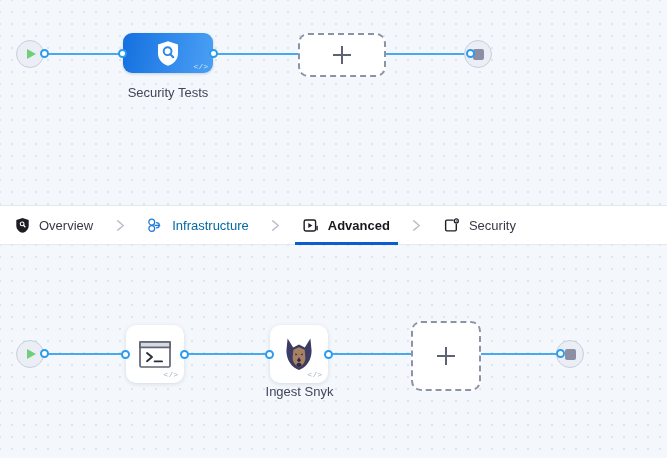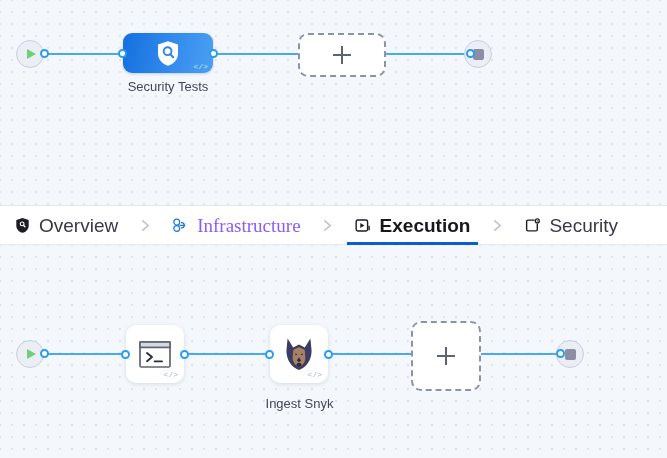--- a/index.html
+++ b/index.html
@@ -48,26 +48,26 @@
   }
   .tab {
     display: flex;
     align-items: center;
     gap: 8px;
     padding: 0 4px;
     height: 100%;
     box-sizing: border-box;
     cursor: pointer;
     position: relative;
-    font-size: 19px;
+    font-size: 13px;
     color: #383946;
     white-space: nowrap;
   }
   .tab .t-label { line-height: 1; }
-  .tab.blue .t-label { color: #8b5cf6; font-family: Liberation Serif, serif; }
+  .tab.blue .t-label { color: #0369a1; }
   .tab.active .t-label { color: #17181c; font-weight: bold; }
   .tab.active::after {
     content: "";
     position: absolute;
     left: -4px; right: -4px; bottom: -1px;
     height: 3px;
     background: #0b5cd1;
   }
   .tab .t-icon {
     display: inline-flex;
@@ -231,21 +231,21 @@
         <svg class="shield" viewBox="0 0 24 27">
           <path d="M12 1.2 L22 4.6 V13.2 C22 19.6 17.6 24 12 25.8 C6.4 24 2 19.6 2 13.2 V4.6 Z" fill="#ffffff"></path>
           <circle cx="11.6" cy="11.2" r="3.9" fill="none" stroke="#2a86e8" stroke-width="1.9"></circle>
           <line x1="14.3" y1="14.1" x2="17.2" y2="17.2" stroke="#2a86e8" stroke-width="2.1" stroke-linecap="round"></line>
         </svg>
         <span class="code-badge">&lt;/&gt;</span>
       </div>
       <div class="port" style="left:-5.5px; top:15.5px;"></div>
       <div class="port" style="left:85.5px; top:15.5px;"></div>
     </div>
-    <div class="caption" style="left:93px; top:78px; width:150px;">Security Tests</div>
+    <div class="caption" style="left:93px; top:84px; width:150px;">Security Tests</div>
 
     <div class="node" style="left:298px; top:33px;">
       <div class="add-node stage">
         <div class="plus"></div>
       </div>
     </div>
 
     <div class="port" style="left:466px; top:48.5px;"></div>
     <div class="endcap" style="left:464px; top:40px;">
       <div class="stop-sq"></div>
@@ -290,21 +290,21 @@
     </div>
 
     <div class="tab active">
       <span class="t-icon">
         <svg viewBox="0 0 17 16" width="16" height="15">
           <rect x="1.2" y="2.2" width="12.2" height="11.6" rx="1.8" fill="none" stroke="#1d1e24" stroke-width="1.5"></rect>
           <polygon points="5.6,5.4 10,8 5.6,10.6" fill="#1d1e24"></polygon>
           <line x1="15" y1="9" x2="15" y2="12.6" stroke="#1d1e24" stroke-width="1.5" stroke-linecap="round"></line>
         </svg>
       </span>
-      <span class="t-label">Execution</span>
+      <span class="t-label">Advanced</span>
     </div>
 
     <div class="tab-sep">
       <svg viewBox="0 0 12 16" width="11" height="15">
         <polyline points="3,3 9,8 3,13" fill="none" stroke="#b9c1cd" stroke-width="1.7" stroke-linecap="round" stroke-linejoin="round"></polyline>
       </svg>
     </div>
 
     <div class="tab">
       <span class="t-icon">
@@ -352,21 +352,21 @@
           <path d="M11.2 16.2 L13.4 17.4 L11.6 18.6 Z" fill="#2a2a48"></path>
           <path d="M18.8 16.2 L16.6 17.4 L18.4 18.6 Z" fill="#2a2a48"></path>
           <path d="M15 20.2 L17.1 23.4 L15 25.2 L12.9 23.4 Z" fill="#2a2a48"></path>
           <path d="M15 25.8 C16.6 25.8 17.6 27 17.6 28.4 L15 30.2 L12.4 28.4 C12.4 27 13.4 25.8 15 25.8 Z" fill="#2a2a48"></path>
         </svg>
         <span class="code-badge dark">&lt;/&gt;</span>
       </div>
       <div class="port" style="left:-5.5px; top:24.5px;"></div>
       <div class="port" style="left:53.5px; top:24.5px;"></div>
     </div>
-    <div class="caption" style="left:237px; top:150px; width:125px;">
+    <div class="caption" style="left:237px; top:138px; width:125px;">
       <div>Ingest Snyk</div>
     </div>
 
     <div class="node" style="left:411px; top:76px;">
       <div class="add-node step">
         <div class="plus"></div>
       </div>
     </div>
 
     <div class="port" style="left:556px; top:103.5px;"></div>

